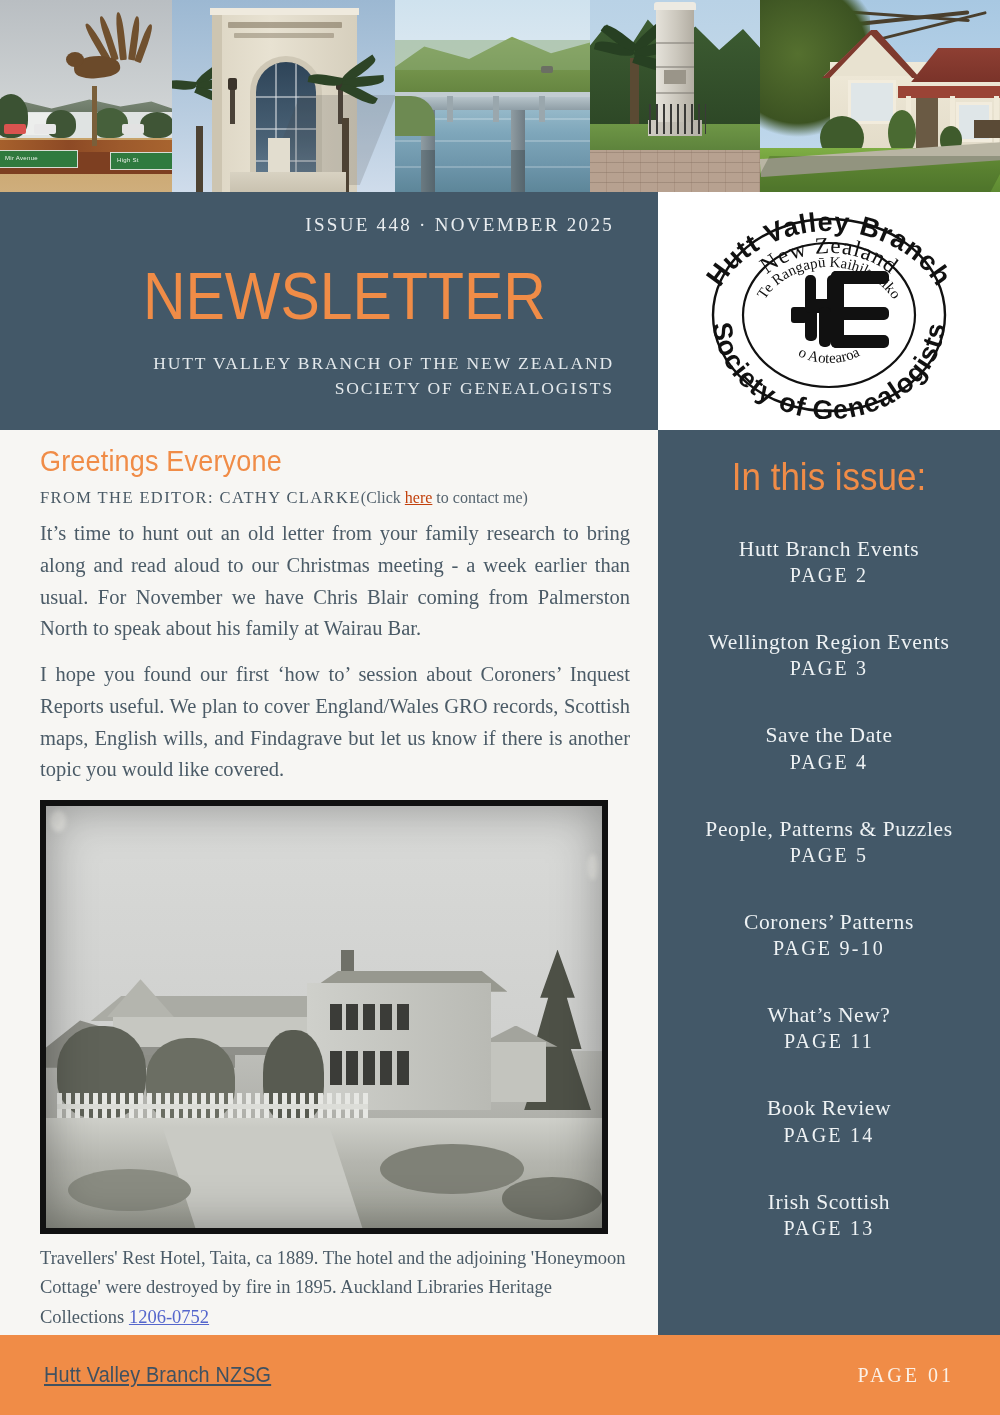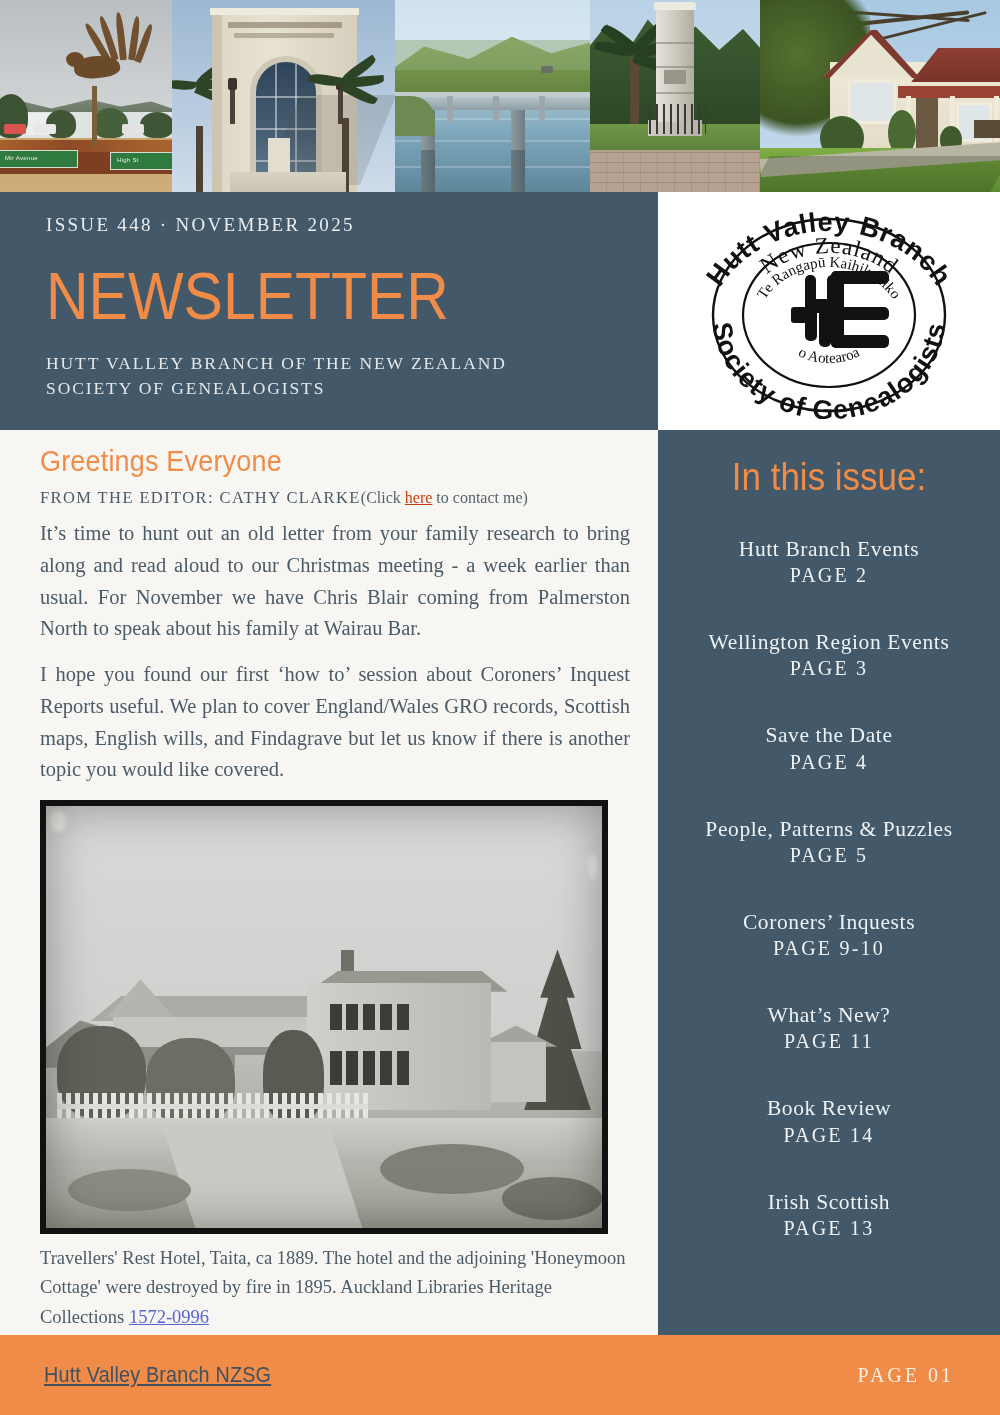--- a/index.html
+++ b/index.html
@@ -157,20 +157,21 @@
   .p5 .shade { position:absolute; left:0; top:156px; width:240px; height:36px; background:rgba(30,50,20,.25); transform:skewX(-28deg); }
 
   
   .masthead {
     position: absolute;
     left: 0; top: 192px;
     width: 658px; height: 238px;
     background: #435868;
     box-sizing: border-box;
     padding: 22px 44px 0 46px;
+    text-align: right;
   }
   .issue-line {
     color: #e9edf0;
     font-size: 19px;
     letter-spacing: 2.3px;
     font-family: "Liberation Serif", serif;
     white-space: nowrap;
   }
   .newsletter-title {
     color: #F08C47;
@@ -615,21 +616,21 @@
         <div class="hp-scrub hp-s1"></div>
           <div class="hp-scrub hp-s2"></div>
           <div class="hp-scrub hp-s3"></div>
         <div class="hp-spot"></div>
           <div class="hp-spot2"></div>
         <div class="hp-vignette"></div>
       </div>
     </div>
 
     <div class="caption">
-      <span>Travellers' Rest Hotel, Taita, ca 1889. The hotel and the adjoining 'Honeymoon Cottage' were destroyed by fire in 1895. Auckland Libraries Heritage Collections </span><a class="caption-link" href="#">1572-0996</a>
+      <span>Travellers' Rest Hotel, Taita, ca 1889. The hotel and the adjoining 'Honeymoon Cottage' were destroyed by fire in 1895. Auckland Libraries Heritage Collections </span><a class="caption-link" href="#">1206-0752</a>
     </div>
 
   </div>
 
   <div class="sidebar">
     <div class="sidebar-title">In this issue:</div>
 
     <div class="toc-item">
       <div class="toc-label">Hutt Branch Events</div>
       <div class="toc-page">PAGE 2</div>
@@ -640,21 +641,21 @@
     </div>
     <div class="toc-item">
       <div class="toc-label">Save the Date</div>
       <div class="toc-page">PAGE 4</div>
     </div>
     <div class="toc-item">
       <div class="toc-label">People, Patterns &amp; Puzzles</div>
       <div class="toc-page">PAGE 5</div>
     </div>
     <div class="toc-item">
-      <div class="toc-label">Coroners’ Inquests</div>
+      <div class="toc-label">Coroners’ Patterns</div>
       <div class="toc-page">PAGE 9-10</div>
     </div>
     <div class="toc-item">
       <div class="toc-label">What’s New?</div>
       <div class="toc-page">PAGE 11</div>
     </div>
     <div class="toc-item">
       <div class="toc-label">Book Review</div>
       <div class="toc-page">PAGE 14</div>
     </div>

